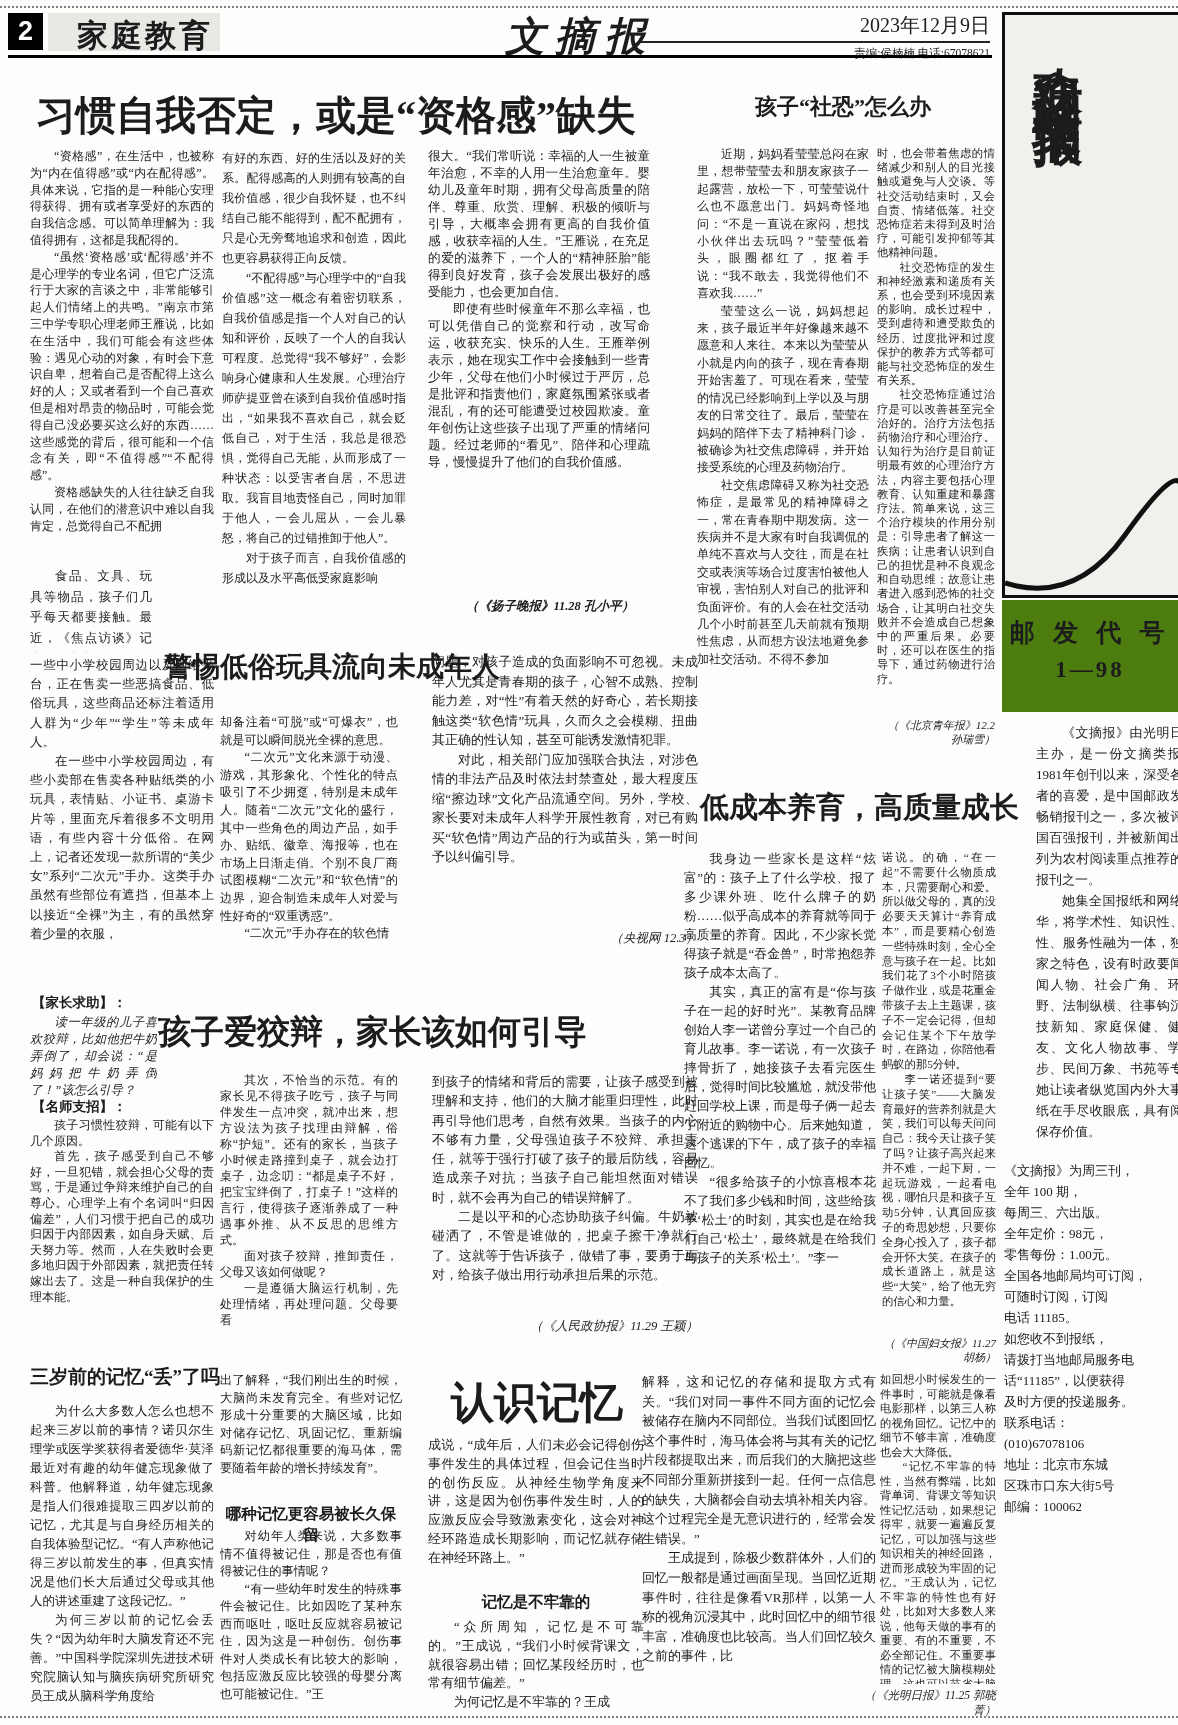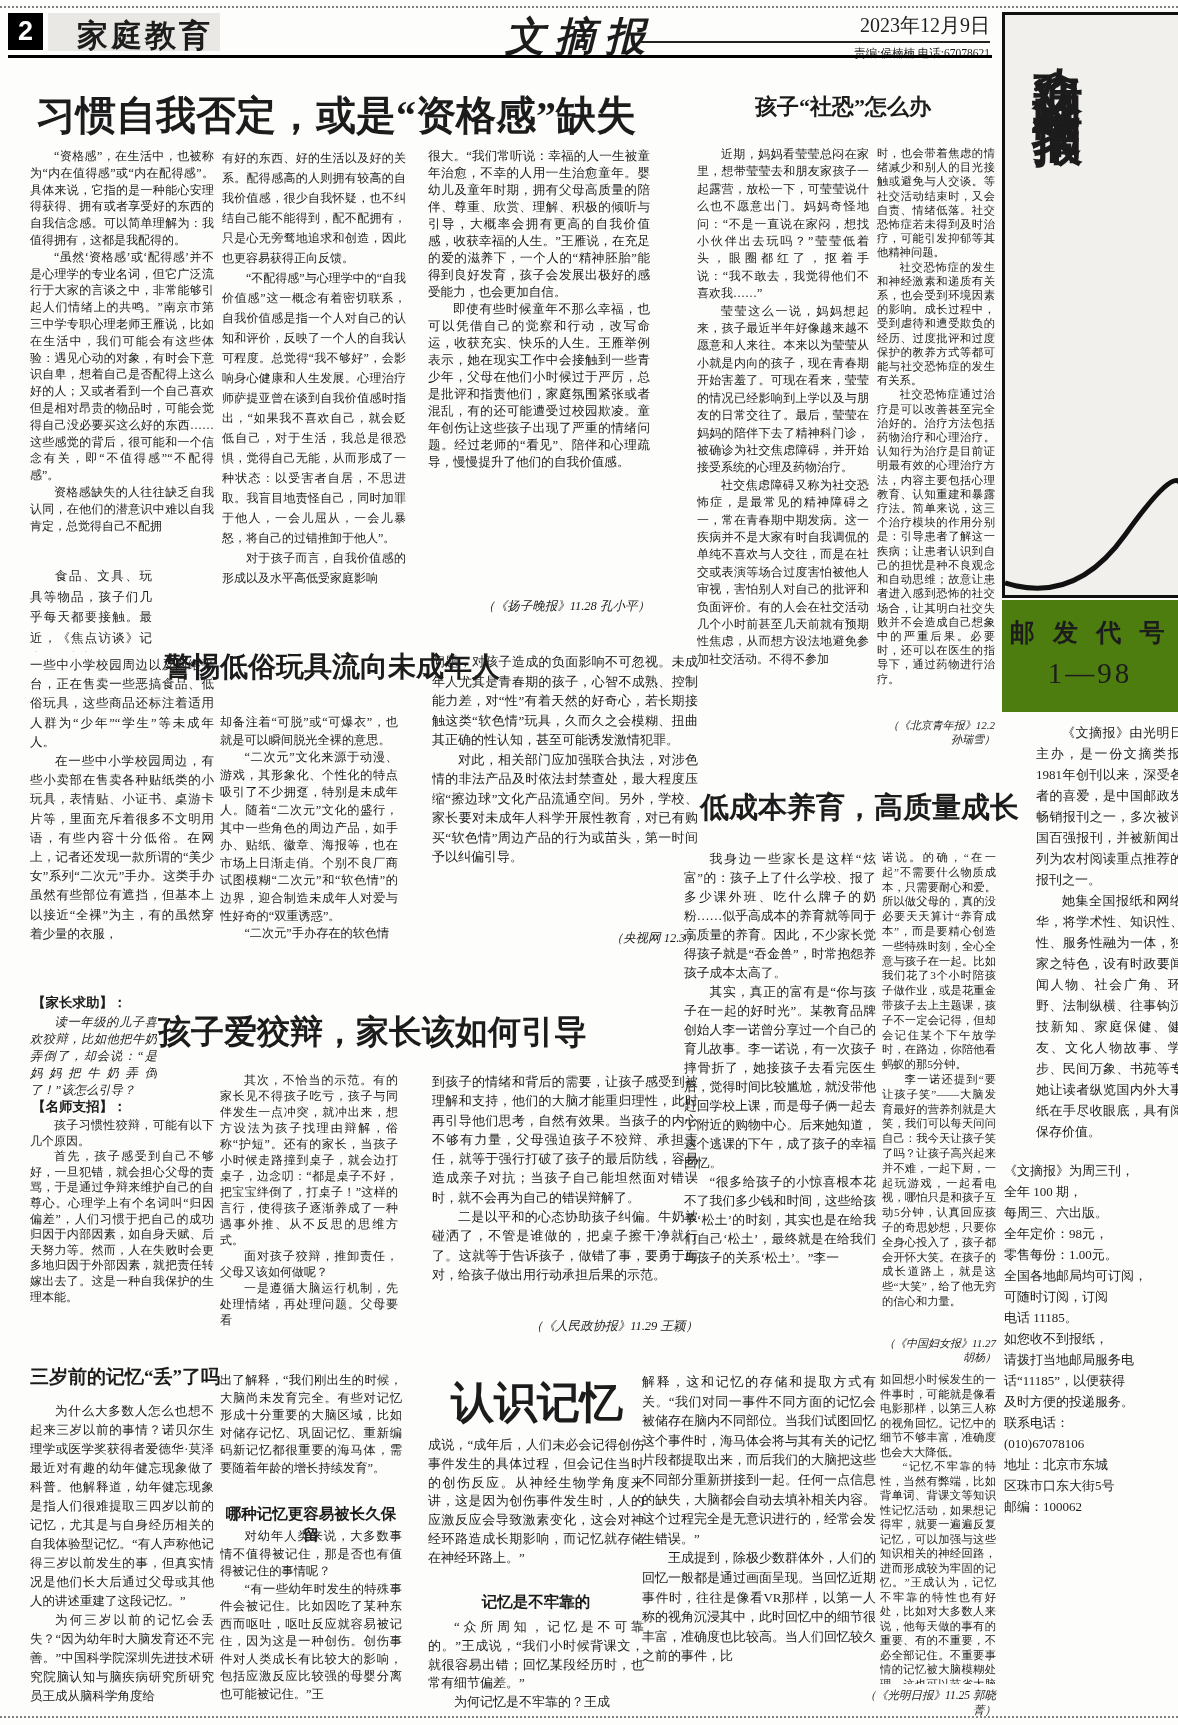--- a/index.html
+++ b/index.html
@@ -31,21 +31,21 @@
   .editorline{font-size:11.5px;text-align:right;padding-top:3px;}
   .mainrule{border-top:3.5px solid #000;}
   .dotted{border-top:2px dotted #808080;}
   
   .subbox{border:3px solid #101010;border-right:none;background:#f1f0ec;}
   .subvert{writing-mode:vertical-rl;text-orientation:upright;
     font-size:50px;font-weight:bold;letter-spacing:7px;line-height:1;
     margin:10px auto 0 auto;}
   .postal{background:#4d7c0f;text-align:center;}
   .postal .l1{font-size:25px;font-weight:bold;letter-spacing:6px;white-space:nowrap;padding-top:16px;}
-  .postal .l2{font-size:29px;font-weight:normal;letter-spacing:3px;padding-top:8px;}
+  .postal .l2{font-size:23px;font-weight:bold;letter-spacing:3px;padding-top:8px;}
   .sideinfo{font-size:13px;line-height:21px;}
 </style>
 </head>
 <body>
 
 <div class="abs dotted" style="left:0;top:6px;width:1178px;height:0;"></div>
 <div class="abs dotted" style="left:0;top:1716px;width:1178px;height:0;"></div>
 
 <div class="abs" style="left:0;top:0;width:1178px;height:60px;">
   <div class="abs pagenum" style="left:8px;top:13px;width:35px;height:37px;">2</div>
@@ -67,21 +67,21 @@
   </div>
 <div class="abs clip cont" style="left:222px;top:148px;width:184px;height:442px;font-size:12px;line-height:20px;">
     <p class="para">有好的东西、好的生活以及好的关系。配得感高的人则拥有较高的自我价值感，很少自我怀疑，也不纠结自己能不能得到，配不配拥有，只是心无旁骛地追求和创造，因此也更容易获得正向反馈。</p>
     <p class="para">“不配得感”与心理学中的“自我价值感”这一概念有着密切联系，自我价值感是指一个人对自己的认知和评价，反映了一个人的自我认可程度。总觉得“我不够好”，会影响身心健康和人生发展。心理治疗师萨提亚曾在谈到自我价值感时指出，“如果我不喜欢自己，就会贬低自己，对于生活，我总是很恐惧，觉得自己无能，从而形成了一种状态：以受害者自居，不思进取。我盲目地责怪自己，同时加罪于他人，一会儿屈从，一会儿暴怒，将自己的过错推卸于他人”。</p>
     <p class="para">对于孩子而言，自我价值感的形成以及水平高低受家庭影响</p>
   </div>
 <div class="abs clip cont" style="left:428px;top:148px;width:222px;height:444px;font-size:12.6px;line-height:17px;">
     <p class="para">很大。“我们常听说：幸福的人一生被童年治愈，不幸的人用一生治愈童年。婴幼儿及童年时期，拥有父母高质量的陪伴、尊重、欣赏、理解、积极的倾听与引导，大概率会拥有更高的自我价值感，收获幸福的人生。”王雁说，在充足的爱的滋养下，一个人的“精神胚胎”能得到良好发育，孩子会发展出极好的感受能力，也会更加自信。</p>
     <p class="para">即使有些时候童年不那么幸福，也可以凭借自己的觉察和行动，改写命运，收获充实、快乐的人生。王雁举例表示，她在现实工作中会接触到一些青少年，父母在他们小时候过于严厉，总是批评和指责他们，家庭氛围紧张或者混乱，有的还可能遭受过校园欺凌。童年创伤让这些孩子出现了严重的情绪问题。经过老师的“看见”、陪伴和心理疏导，慢慢提升了他们的自我价值感。</p>
   </div>
-<div class="abs attr" style="left:428px;top:598px;width:222px;font-size:12.5px;">（《扬子晚报》11.28 孔小平）</div>
+<div class="abs attr" style="left:412px;top:598px;width:222px;font-size:12.5px;font-weight:bold;">（《扬子晚报》11.28 孔小平）</div>
 
 <div class="abs title" style="left:692px;top:92px;width:302px;font-size:22px;">孩子“社恐”怎么办</div>
 <div class="abs clip" style="left:697px;top:146px;width:172px;height:578px;font-size:12px;line-height:17.4px;">
     <p class="para">近期，妈妈看莹莹总闷在家里，想带莹莹去和朋友家孩子一起露营，放松一下，可莹莹说什么也不愿意出门。妈妈奇怪地问：“不是一直说在家闷，想找小伙伴出去玩吗？”莹莹低着头，眼圈都红了，抠着手说：“我不敢去，我觉得他们不喜欢我……”</p>
     <p class="para">莹莹这么一说，妈妈想起来，孩子最近半年好像越来越不愿意和人来往。本来以为莹莹从小就是内向的孩子，现在青春期开始害羞了。可现在看来，莹莹的情况已经影响到上学以及与朋友的日常交往了。最后，莹莹在妈妈的陪伴下去了精神科门诊，被确诊为社交焦虑障碍，并开始接受系统的心理及药物治疗。</p>
     <p class="para">社交焦虑障碍又称为社交恐怖症，是最常见的精神障碍之一，常在青春期中期发病。这一疾病并不是大家有时自我调侃的单纯不喜欢与人交往，而是在社交或表演等场合过度害怕被他人审视，害怕别人对自己的批评和负面评价。有的人会在社交活动几个小时前甚至几天前就有预期性焦虑，从而想方设法地避免参加社交活动。不得不参加</p>
   </div>
 <div class="abs clip cont" style="left:877px;top:146px;width:118px;height:570px;font-size:11.3px;line-height:14.2px;">
     <p class="para">时，也会带着焦虑的情绪减少和别人的目光接触或避免与人交谈。等社交活动结束时，又会自责、情绪低落。社交恐怖症若未得到及时治疗，可能引发抑郁等其他精神问题。</p>
     <p class="para">社交恐怖症的发生和神经激素和递质有关系，也会受到环境因素的影响。成长过程中，受到虐待和遭受欺负的经历、过度批评和过度保护的教养方式等都可能与社交恐怖症的发生有关系。</p>

